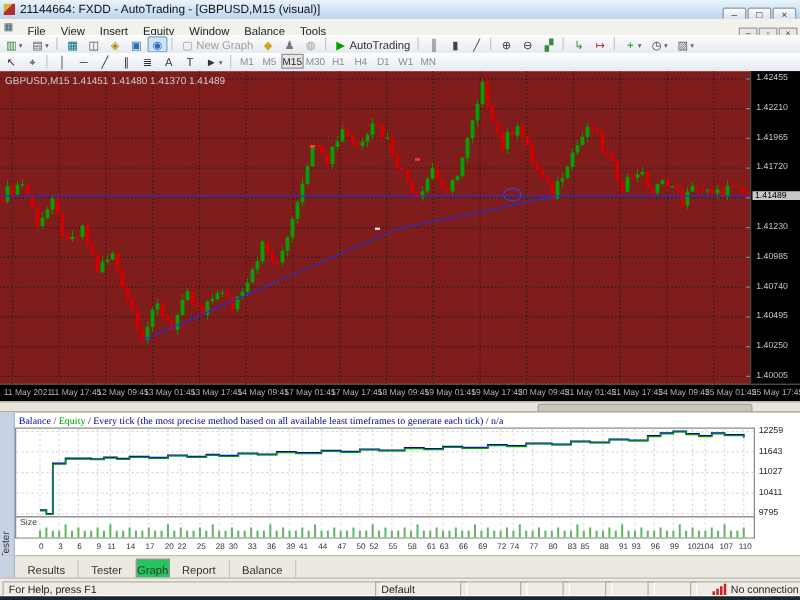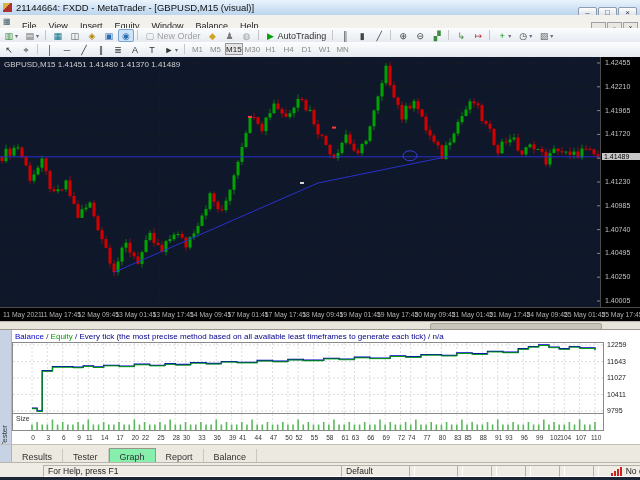--- a/index.html
+++ b/index.html
@@ -31,72 +31,72 @@
   .tbtn .g{min-width:10px;text-align:center;font-size:9px;line-height:10px;}
   .tbtn.pressed{background:#cde3f7;border-color:#7da2ce;}
   .tbtn.disabled .g,.tbtn.disabled .tlabel{color:#a0a0a0 !important;}
   .tlabel{margin-left:2px;font-size:9px;color:#333;}
   .caret{font-size:6px;color:#667;margin-left:1px;}
   .tsep{display:inline-block;width:1px;height:10px;background:#c6c6c6;margin:2px 3px 0;vertical-align:top;}
   .tfbtn{display:inline-block;min-width:15px;text-align:center;font-size:8px;color:#8a8a8a;
          padding:2px 1px 0;margin:1px 0 0 1px;vertical-align:top;}
   .tfbtn.active{background:#e5e5e5;border:1px solid #97979a;padding:1px 0 0;color:#222;}
   
-  #chart{left:0;top:57px;width:640px;height:250px;background:#0f172a;}
+  #chart{left:0;top:57px;width:640px;height:250px;background:#7f1d1d;}
   #chart-svg{position:absolute;left:0;top:0;}
   #symbol-info{left:4px;top:3px;font-size:8px;color:#cfcfcf;white-space:nowrap;}
   #price-axis{left:600px;top:0;width:40px;height:250px;border-left:1px solid #4a4a4a;background:#000;}
   .plabel{position:absolute;left:4px;font-size:7px;color:#c4c4c4;white-space:nowrap;}
   #cur-price{position:absolute;left:1px;width:36px;font-size:7px;color:#000;background:#c8c8c8;
              padding:0 2px;white-space:nowrap;}
   #time-axis{left:0;top:307px;width:640px;height:14px;background:#000;border-top:1px solid #4a4a4a;}
   .tmlabel{position:absolute;top:3px;font-size:6.8px;color:#b2b2b2;white-space:nowrap;}
   #hscroll{left:0;top:321px;width:640px;height:8px;background:#e7e4dc;border-top:1px solid #b8b5ac;}
   #hthumb{position:absolute;left:430px;top:1px;width:170px;height:5px;background:#c8c5bb;border:1px solid #a5a29a;border-radius:2px;}
   
   #tester{left:0;top:329px;width:640px;height:115px;background:#fff;border-top:1px solid #9a978e;}
   #tester-strip{position:absolute;left:0;top:0;width:11px;height:133px;background:#c7d3e4;border-right:1px solid #a9b4c6;}
   #tester-close{position:absolute;left:1px;top:1px;width:9px;height:9px;background:#e8e6df;border:1px solid #999;
                 font-size:7px;line-height:7px;text-align:center;color:#444;}
   #tester-side-label{position:absolute;left:0px;top:95px;width:11px;font-size:8px;color:#334;
                      writing-mode:vertical-rl;transform:rotate(180deg);text-align:left;}
-  #tester-header{position:absolute;left:15px;top:2px;font-size:8px;white-space:nowrap;overflow:hidden;width:615px;}
+  #tester-header{position:absolute;left:15px;top:2px;font-size:8px;white-space:nowrap;overflow:hidden;width:615px;font-family:Liberation Serif, serif;}
   .hdr-balance{color:#0000c8;} .hdr-sep{color:#333;} .hdr-equity{color:#00a000;} .hdr-rest{color:#00008b;}
   #tester-svg{position:absolute;left:12px;top:9px;}
   .tylabel{position:absolute;font-size:7px;color:#222;}
   .txlabel{position:absolute;top:104px;font-size:6.5px;color:#333;}
   #size-label{position:absolute;left:16px;top:85px;font-size:7px;color:#333;}
   
   #tabsrow{left:0;top:444px;width:640px;height:18px;background:#ece9e0;border-top:1px solid #c2bfb6;}
   #tabs{position:absolute;left:12px;top:1px;height:17px;}
   .tab{display:inline-block;padding:3px 10px 3px;font-size:9px;color:#333;border-right:1px solid #cac7be;}
-  .tab.active{background:#86efac;border:1px solid #97948c;border-bottom:none;padding:3px 10px 4px;text-align:center;}
+  .tab.active{background:#22c55e;border:1px solid #97948c;border-bottom:none;padding:3px 0 4px;text-align:center;}
   #tabs-strip{position:absolute;left:0;top:0;width:11px;height:18px;background:#c7d3e4;border-right:1px solid #a9b4c6;}
   
   #statusbar{left:0;top:462px;width:640px;height:15px;background:#eeece4;border-top:1px solid #b8b5ac;}
   .scell{position:absolute;top:2px;height:10px;border:1px solid;border-color:#b3b0a7 #fff #fff #b3b0a7;
-         font-size:8.5px;color:#222;padding:0 4px;white-space:nowrap;overflow:hidden;margin-left:41px;}
+         font-size:8.5px;color:#222;padding:0 4px;white-space:nowrap;overflow:hidden;}
   #conn-cell{text-align:right;}
   .connbar{display:inline-block;width:2px;margin-right:1px;background:#c22;vertical-align:bottom;}
   #taskbar{left:0;top:477px;width:640px;height:3px;background:#1b2534;}
 </style>
 </head>
 <body>
 
 <div id="screen">
 
   <div id="titlebar" class="abs">
     <div id="app-icon" class="abs"></div>
-    <div id="title-text" class="abs">21144664: FXDD - MetaTrader - [GBPUSD,M15 (visual)]</div>
+    <div id="title-text" class="abs">21144664: FXDD - AutoTrading - [GBPUSD,M15 (visual)]</div>
     <div id="win-controls" class="abs"><span class="wbtn">–</span><span class="wbtn">□</span><span class="wbtn">×</span></div>
   </div>
 
   <div id="menubar" class="abs">
     <div id="chart-window-icon" class="abs">▦</div>
-    <div id="menu-items" class="abs"><span class="menu-item">File</span><span class="menu-item">View</span><span class="menu-item">Insert</span><span class="menu-item">Equity</span><span class="menu-item">Window</span><span class="menu-item">Balance</span><span class="menu-item">Help</span></div>
+    <div id="menu-items" class="abs"><span class="menu-item">File</span><span class="menu-item">View</span><span class="menu-item">Insert</span><span class="menu-item">Equity</span><span class="menu-item">Window</span><span class="menu-item">Balance</span><span class="menu-item">Tools</span></div>
     <div id="child-controls" class="abs"><span class="cwbtn">–</span><span class="cwbtn">▫</span><span class="cwbtn">×</span></div>
   </div>
 
   <div id="tb1" class="toolbar abs"><span class="tbtn">
         <span class="g" style="color: rgb(60, 138, 60);">▥</span>
         <span class="caret">▾</span>
       </span><span class="tbtn">
         <span class="g" style="color: rgb(102, 102, 102);">▤</span>
         <span class="caret">▾</span>
       </span><span class="tsep"></span><span class="tbtn">
@@ -104,21 +104,21 @@
       </span><span class="tbtn">
         <span class="g" style="color: rgb(85, 85, 85);">◫</span>
       </span><span class="tbtn">
         <span class="g" style="color: rgb(184, 134, 11);">◈</span>
       </span><span class="tbtn">
         <span class="g" style="color: rgb(43, 108, 176);">▣</span>
       </span><span class="tbtn pressed">
         <span class="g" style="color: rgb(43, 108, 176);">◉</span>
       </span><span class="tsep"></span><span class="tbtn disabled">
         <span class="g" style="color: rgb(136, 136, 136);">▢</span>
-        <span class="tlabel">New Order</span>
+        <span class="tlabel">New Graph</span>
       </span><span class="tbtn">
         <span class="g" style="color: rgb(209, 164, 32);">◆</span>
       </span><span class="tbtn">
         <span class="g" style="color: rgb(119, 119, 119);">♟</span>
       </span><span class="tbtn disabled">
         <span class="g" style="color: rgb(153, 153, 153);">◍</span>
       </span><span class="tsep"></span><span class="tbtn">
         <span class="g" style="color: rgb(0, 160, 0);">▶</span>
         <span class="tlabel">AutoTrading</span>
       </span><span class="tsep"></span><span class="tbtn">

